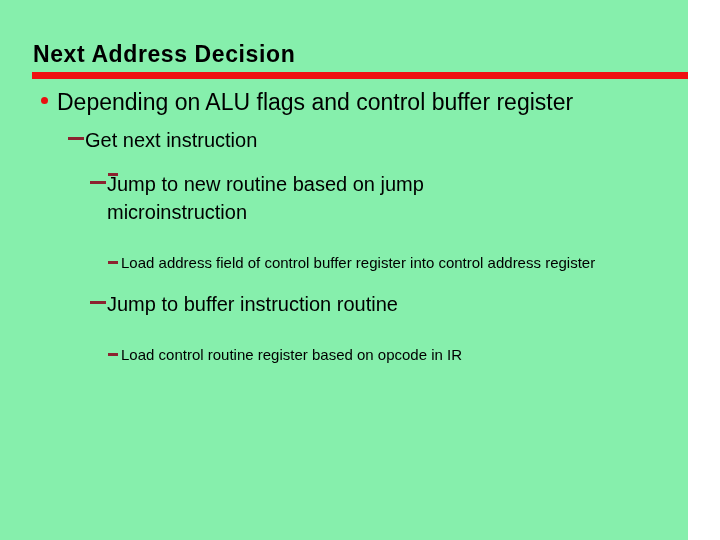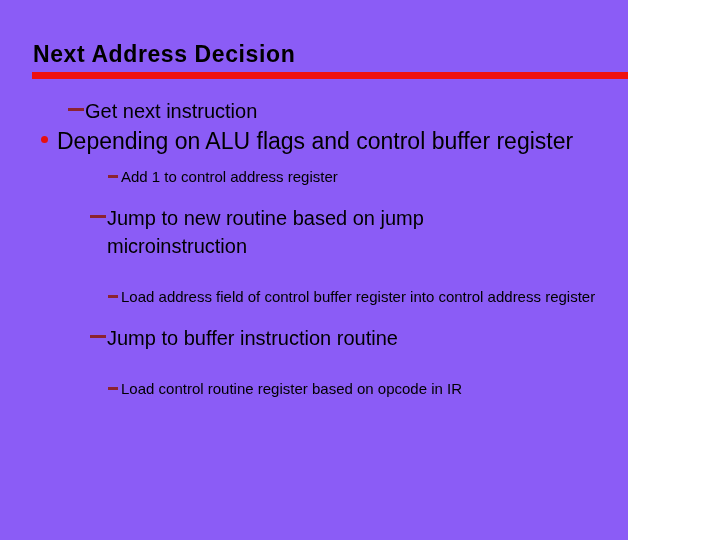--- a/index.html
+++ b/index.html
@@ -2,23 +2,23 @@
 <html><head>
 <meta charset="utf-8">
 <style>
   html, body {
     margin: 0;
     padding: 0;
     background: #ffffff;
   }
   #slide {
     position: relative;
-    width: 628px;
+    width: 688px;
     height: 540px;
-    background: #8b5cf6;
+    background: #86efac;
     overflow: hidden;
     font-family: "Liberation Sans", "DejaVu Sans", sans-serif;
     -webkit-font-smoothing: none;
   }
 
   
   #title {
     position: absolute;
     left: 33px;
     top: 41px;
@@ -125,33 +125,32 @@
 </head>
 <body>
 
 <div id="slide">
 
   <div id="title">Next Address Decision</div>
   <div id="title-rule"></div>
 
   <div id="body">
 
+    <div class="row lvl1">
+      <span class="marker"></span>
+      <span class="txt">Depending on ALU flags and control buffer register</span>
+    </div>
+
     <div class="row lvl2 sp-before-sm">
       <span class="marker"></span>
       <span class="txt">Get next instruction</span>
     </div>
 
-    <div class="row lvl1">
-      <span class="marker"></span>
-      <span class="txt">Depending on ALU flags and control buffer register</span>
-    </div>
-
     <div class="row lvl3 sp-before-sm">
       <span class="marker"></span>
-      <span class="txt">Add 1 to control address register</span>
     </div>
 
     <div class="row lvl2 sp-before-lg">
       <span class="marker"></span>
       <span class="txt">Jump to new routine based on jump microinstruction</span>
     </div>
 
     <div class="row lvl3 sp-before-md">
       <span class="marker"></span>
       <span class="txt">Load address field of control buffer register into control address register</span>

